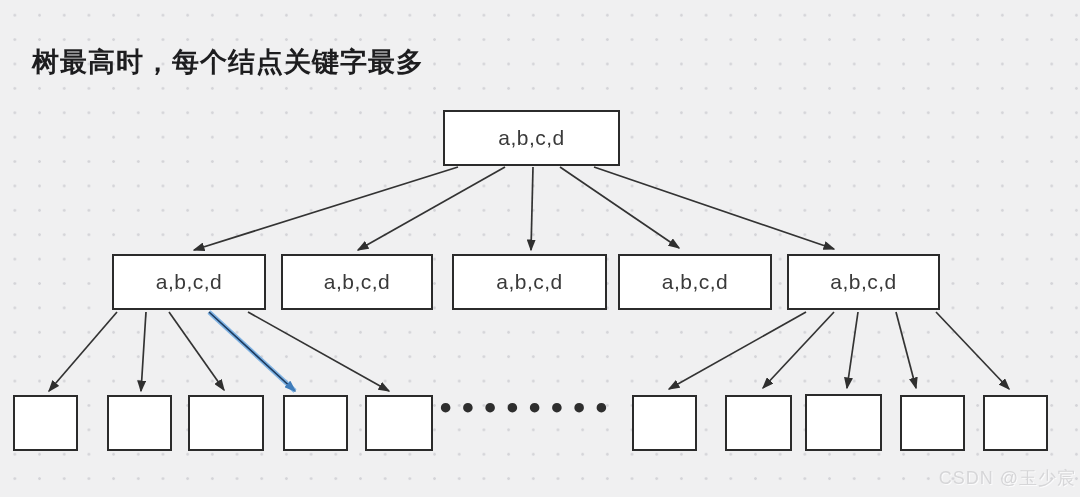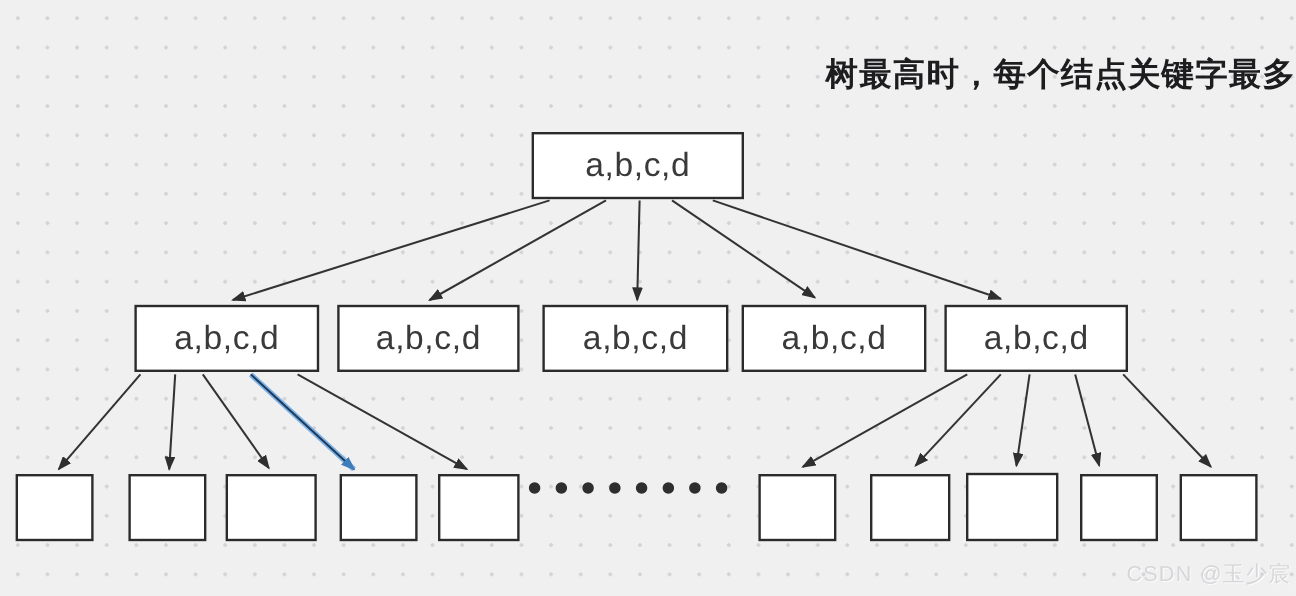--- a/index.html
+++ b/index.html
@@ -8,33 +8,33 @@
     width:1080px;height:497px;
     background-color:#f0f0f1;
     background-image:radial-gradient(circle, #d4d4d8 1.3px, transparent 1.45px);
     background-size:24.7px 24.4px;
     background-position:2.5px 3px;
     overflow:hidden;
     font-family:"Liberation Sans","DejaVu Sans",sans-serif;
   }
   .title{
     position:absolute;left:0;right:0;top:44px;
-    text-align:right;
-    padding-left:46px;
+    text-align:left;
+    padding-left:32px;
     font-size:27px;font-weight:bold;color:#1d1d1f;
     letter-spacing:1px;
   }
   .edges{position:absolute;left:0;top:0;width:1080px;height:497px;}
   .node{
     position:absolute;
     background:#ffffff;
     border:2.5px solid #2b2b2b;
     box-sizing:border-box;
     display:flex;align-items:center;justify-content:center;
-    font-size:28px;color:#3a3a3a;
+    font-size:21px;color:#3a3a3a;
     letter-spacing:0.5px;
   }
   .dots{
     position:absolute;left:466px;top:386px;width:120px;height:44px;
     display:flex;align-items:center;justify-content:center;
     font-size:27px;font-weight:bold;color:#2e2e2e;letter-spacing:5px;
     font-family:"DejaVu Sans",sans-serif;
   }
   .watermark{
     position:absolute;right:4px;bottom:7px;

